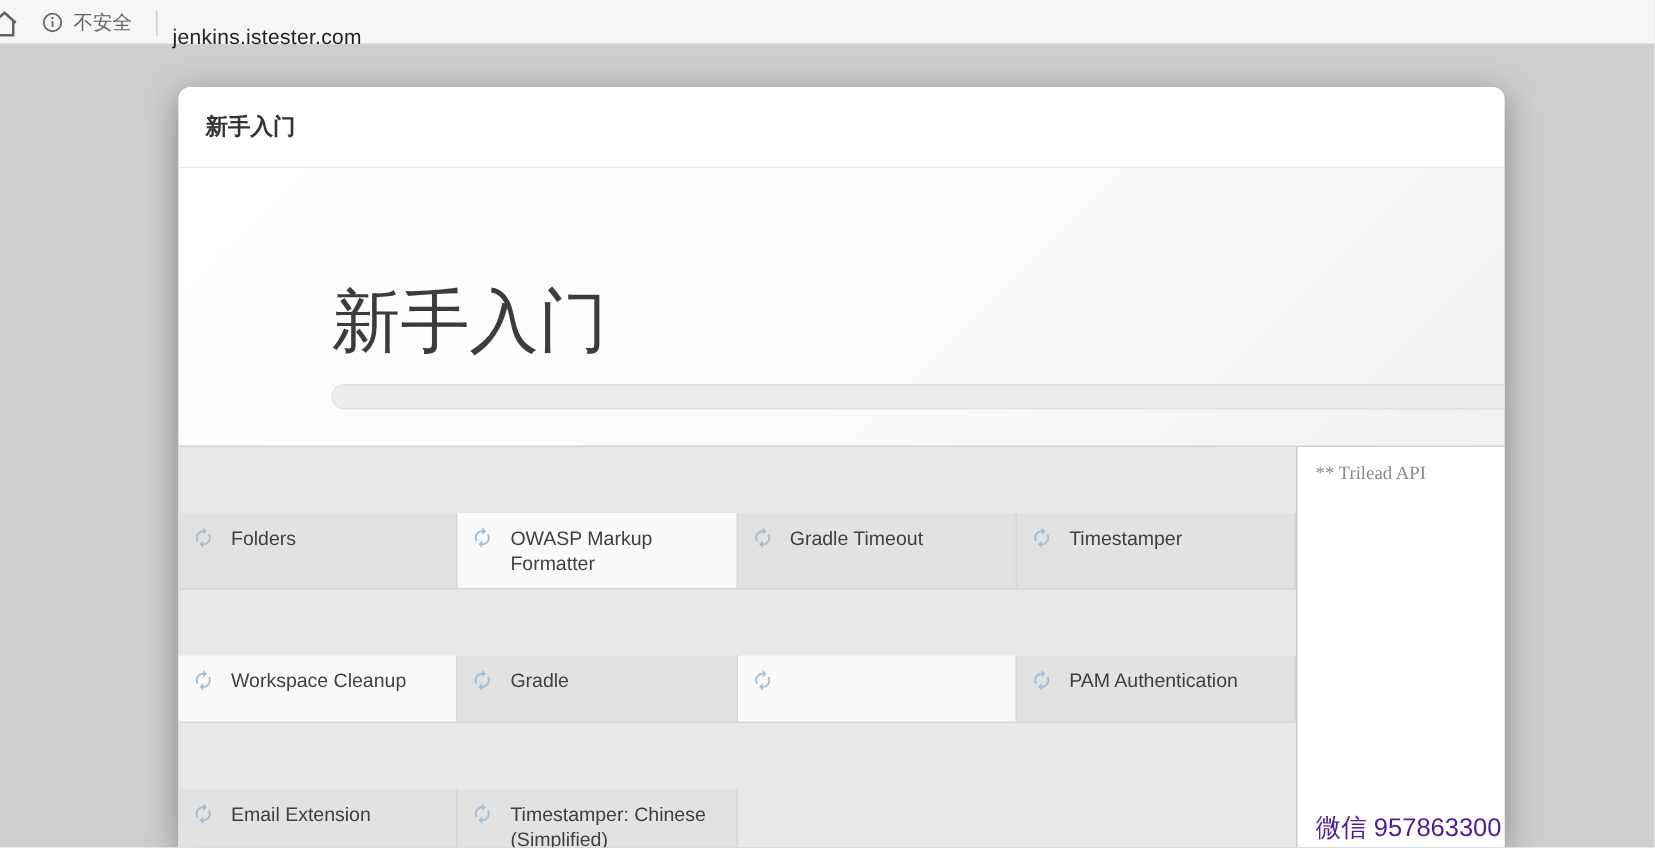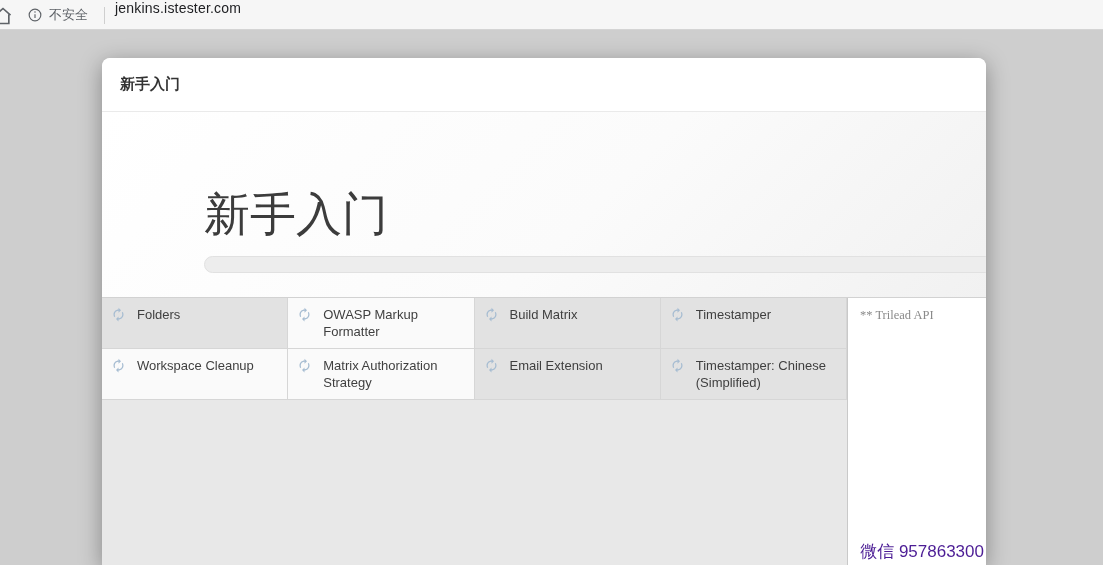--- a/index.html
+++ b/index.html
@@ -24,27 +24,27 @@
   .info-chip {
     position:absolute; left:28px; top:4px; height:22px;
     display:flex; align-items:center; gap:7px;
     color:#5f6368; font-size:13px; cursor:default;
   }
   .info-icon { width:14px; height:14px; display:block; }
   .chip-divider {
     position:absolute; left:104px; top:7px; width:1px; height:17px; background:#cfcfcf;
   }
   .url-text {
-    position:absolute; left:115px; top:0;
+    position:absolute; left:115px; top:16px;
     font-size:14px; color:#202124; letter-spacing:.2px;
   }
 
   
   .modal {
-    position:absolute; left:102px; top:58px; width:884px; height:507px;
+    position:absolute; left:119px; top:58px; width:884px; height:507px;
     background:#ffffff;
     border-radius:8px 8px 0 0;
     box-shadow:0 5px 22px rgba(0,0,0,.35);
     overflow:hidden;
   }
   .modal-header {
     height:54px; background:#ffffff;
     border-bottom:1px solid #eaeaea;
     display:flex; align-items:center;
     padding-left:18px;
@@ -81,21 +81,21 @@
     grid-auto-rows:min-content;
     align-content:start;
   }
   .cell {
     min-height:45px;
     background:#fafafa;
     border-right:1px solid #d6d6d6;
     border-bottom:1px solid #d6d6d6;
     padding:8px 8px 8px 9px;
     display:flex; align-items:flex-start; gap:11px;
-    font-size:13px; color:#3f3f3f; line-height:17px;
+    font-size:13px; color:#3f3f3f; line-height:17px;margin-top:44px;
   }
   .cell.shaded { background:#e2e2e2; }
   .cell .spin { flex:0 0 15px; margin-top:1px; }
   .plabel { display:block; max-width:140px; }
 
   .console-pane {
     flex:1; height:100%;
     background:#ffffff;
     border-left:1px solid #c9c9c9;
     padding:10px 12px;
@@ -154,39 +154,50 @@
         <div class="cell">
   <svg class="spin" viewBox="0 0 24 24" width="15" height="15" aria-hidden="true">
     <path fill="#a7bdd2" d="M12 6v3l4-4-4-4v3c-4.42 0-8 3.58-8 8 0 1.57.46 3.03 1.24 4.26L6.7 14.8c-.45-.83-.7-1.79-.7-2.8 0-3.31 2.69-6 6-6zm6.76 1.74L17.3 9.2c.44.84.7 1.79.7 2.8 0 3.31-2.69 6-6 6v-3l-4 4 4 4v-3c4.42 0 8-3.58 8-8 0-1.57-.46-3.03-1.24-4.26z"></path>
   </svg>
 <span class="plabel">OWASP Markup Formatter</span>
         </div>
         <div class="cell shaded">
   <svg class="spin" viewBox="0 0 24 24" width="15" height="15" aria-hidden="true">
     <path fill="#a7bdd2" d="M12 6v3l4-4-4-4v3c-4.42 0-8 3.58-8 8 0 1.57.46 3.03 1.24 4.26L6.7 14.8c-.45-.83-.7-1.79-.7-2.8 0-3.31 2.69-6 6-6zm6.76 1.74L17.3 9.2c.44.84.7 1.79.7 2.8 0 3.31-2.69 6-6 6v-3l-4 4 4 4v-3c4.42 0 8-3.58 8-8 0-1.57-.46-3.03-1.24-4.26z"></path>
   </svg>
-<span class="plabel">Build Matrix</span>
+<span class="plabel">Gradle Timeout</span>
         </div>
         <div class="cell shaded">
   <svg class="spin" viewBox="0 0 24 24" width="15" height="15" aria-hidden="true">
     <path fill="#a7bdd2" d="M12 6v3l4-4-4-4v3c-4.42 0-8 3.58-8 8 0 1.57.46 3.03 1.24 4.26L6.7 14.8c-.45-.83-.7-1.79-.7-2.8 0-3.31 2.69-6 6-6zm6.76 1.74L17.3 9.2c.44.84.7 1.79.7 2.8 0 3.31-2.69 6-6 6v-3l-4 4 4 4v-3c4.42 0 8-3.58 8-8 0-1.57-.46-3.03-1.24-4.26z"></path>
   </svg>
 <span class="plabel">Timestamper</span>
         </div>
         <div class="cell">
   <svg class="spin" viewBox="0 0 24 24" width="15" height="15" aria-hidden="true">
     <path fill="#a7bdd2" d="M12 6v3l4-4-4-4v3c-4.42 0-8 3.58-8 8 0 1.57.46 3.03 1.24 4.26L6.7 14.8c-.45-.83-.7-1.79-.7-2.8 0-3.31 2.69-6 6-6zm6.76 1.74L17.3 9.2c.44.84.7 1.79.7 2.8 0 3.31-2.69 6-6 6v-3l-4 4 4 4v-3c4.42 0 8-3.58 8-8 0-1.57-.46-3.03-1.24-4.26z"></path>
   </svg>
 <span class="plabel">Workspace Cleanup</span>
         </div>
+        <div class="cell shaded">
+  <svg class="spin" viewBox="0 0 24 24" width="15" height="15" aria-hidden="true">
+    <path fill="#a7bdd2" d="M12 6v3l4-4-4-4v3c-4.42 0-8 3.58-8 8 0 1.57.46 3.03 1.24 4.26L6.7 14.8c-.45-.83-.7-1.79-.7-2.8 0-3.31 2.69-6 6-6zm6.76 1.74L17.3 9.2c.44.84.7 1.79.7 2.8 0 3.31-2.69 6-6 6v-3l-4 4 4 4v-3c4.42 0 8-3.58 8-8 0-1.57-.46-3.03-1.24-4.26z"></path>
+  </svg>
+<span class="plabel">Gradle</span>
+        </div>
         <div class="cell">
   <svg class="spin" viewBox="0 0 24 24" width="15" height="15" aria-hidden="true">
     <path fill="#a7bdd2" d="M12 6v3l4-4-4-4v3c-4.42 0-8 3.58-8 8 0 1.57.46 3.03 1.24 4.26L6.7 14.8c-.45-.83-.7-1.79-.7-2.8 0-3.31 2.69-6 6-6zm6.76 1.74L17.3 9.2c.44.84.7 1.79.7 2.8 0 3.31-2.69 6-6 6v-3l-4 4 4 4v-3c4.42 0 8-3.58 8-8 0-1.57-.46-3.03-1.24-4.26z"></path>
   </svg>
-<span class="plabel">Matrix Authorization Strategy</span>
+        </div>
+        <div class="cell shaded">
+  <svg class="spin" viewBox="0 0 24 24" width="15" height="15" aria-hidden="true">
+    <path fill="#a7bdd2" d="M12 6v3l4-4-4-4v3c-4.42 0-8 3.58-8 8 0 1.57.46 3.03 1.24 4.26L6.7 14.8c-.45-.83-.7-1.79-.7-2.8 0-3.31 2.69-6 6-6zm6.76 1.74L17.3 9.2c.44.84.7 1.79.7 2.8 0 3.31-2.69 6-6 6v-3l-4 4 4 4v-3c4.42 0 8-3.58 8-8 0-1.57-.46-3.03-1.24-4.26z"></path>
+  </svg>
+<span class="plabel">PAM Authentication</span>
         </div>
         <div class="cell shaded">
   <svg class="spin" viewBox="0 0 24 24" width="15" height="15" aria-hidden="true">
     <path fill="#a7bdd2" d="M12 6v3l4-4-4-4v3c-4.42 0-8 3.58-8 8 0 1.57.46 3.03 1.24 4.26L6.7 14.8c-.45-.83-.7-1.79-.7-2.8 0-3.31 2.69-6 6-6zm6.76 1.74L17.3 9.2c.44.84.7 1.79.7 2.8 0 3.31-2.69 6-6 6v-3l-4 4 4 4v-3c4.42 0 8-3.58 8-8 0-1.57-.46-3.03-1.24-4.26z"></path>
   </svg>
 <span class="plabel">Email Extension</span>
         </div>
         <div class="cell shaded">
   <svg class="spin" viewBox="0 0 24 24" width="15" height="15" aria-hidden="true">
     <path fill="#a7bdd2" d="M12 6v3l4-4-4-4v3c-4.42 0-8 3.58-8 8 0 1.57.46 3.03 1.24 4.26L6.7 14.8c-.45-.83-.7-1.79-.7-2.8 0-3.31 2.69-6 6-6zm6.76 1.74L17.3 9.2c.44.84.7 1.79.7 2.8 0 3.31-2.69 6-6 6v-3l-4 4 4 4v-3c4.42 0 8-3.58 8-8 0-1.57-.46-3.03-1.24-4.26z"></path>

